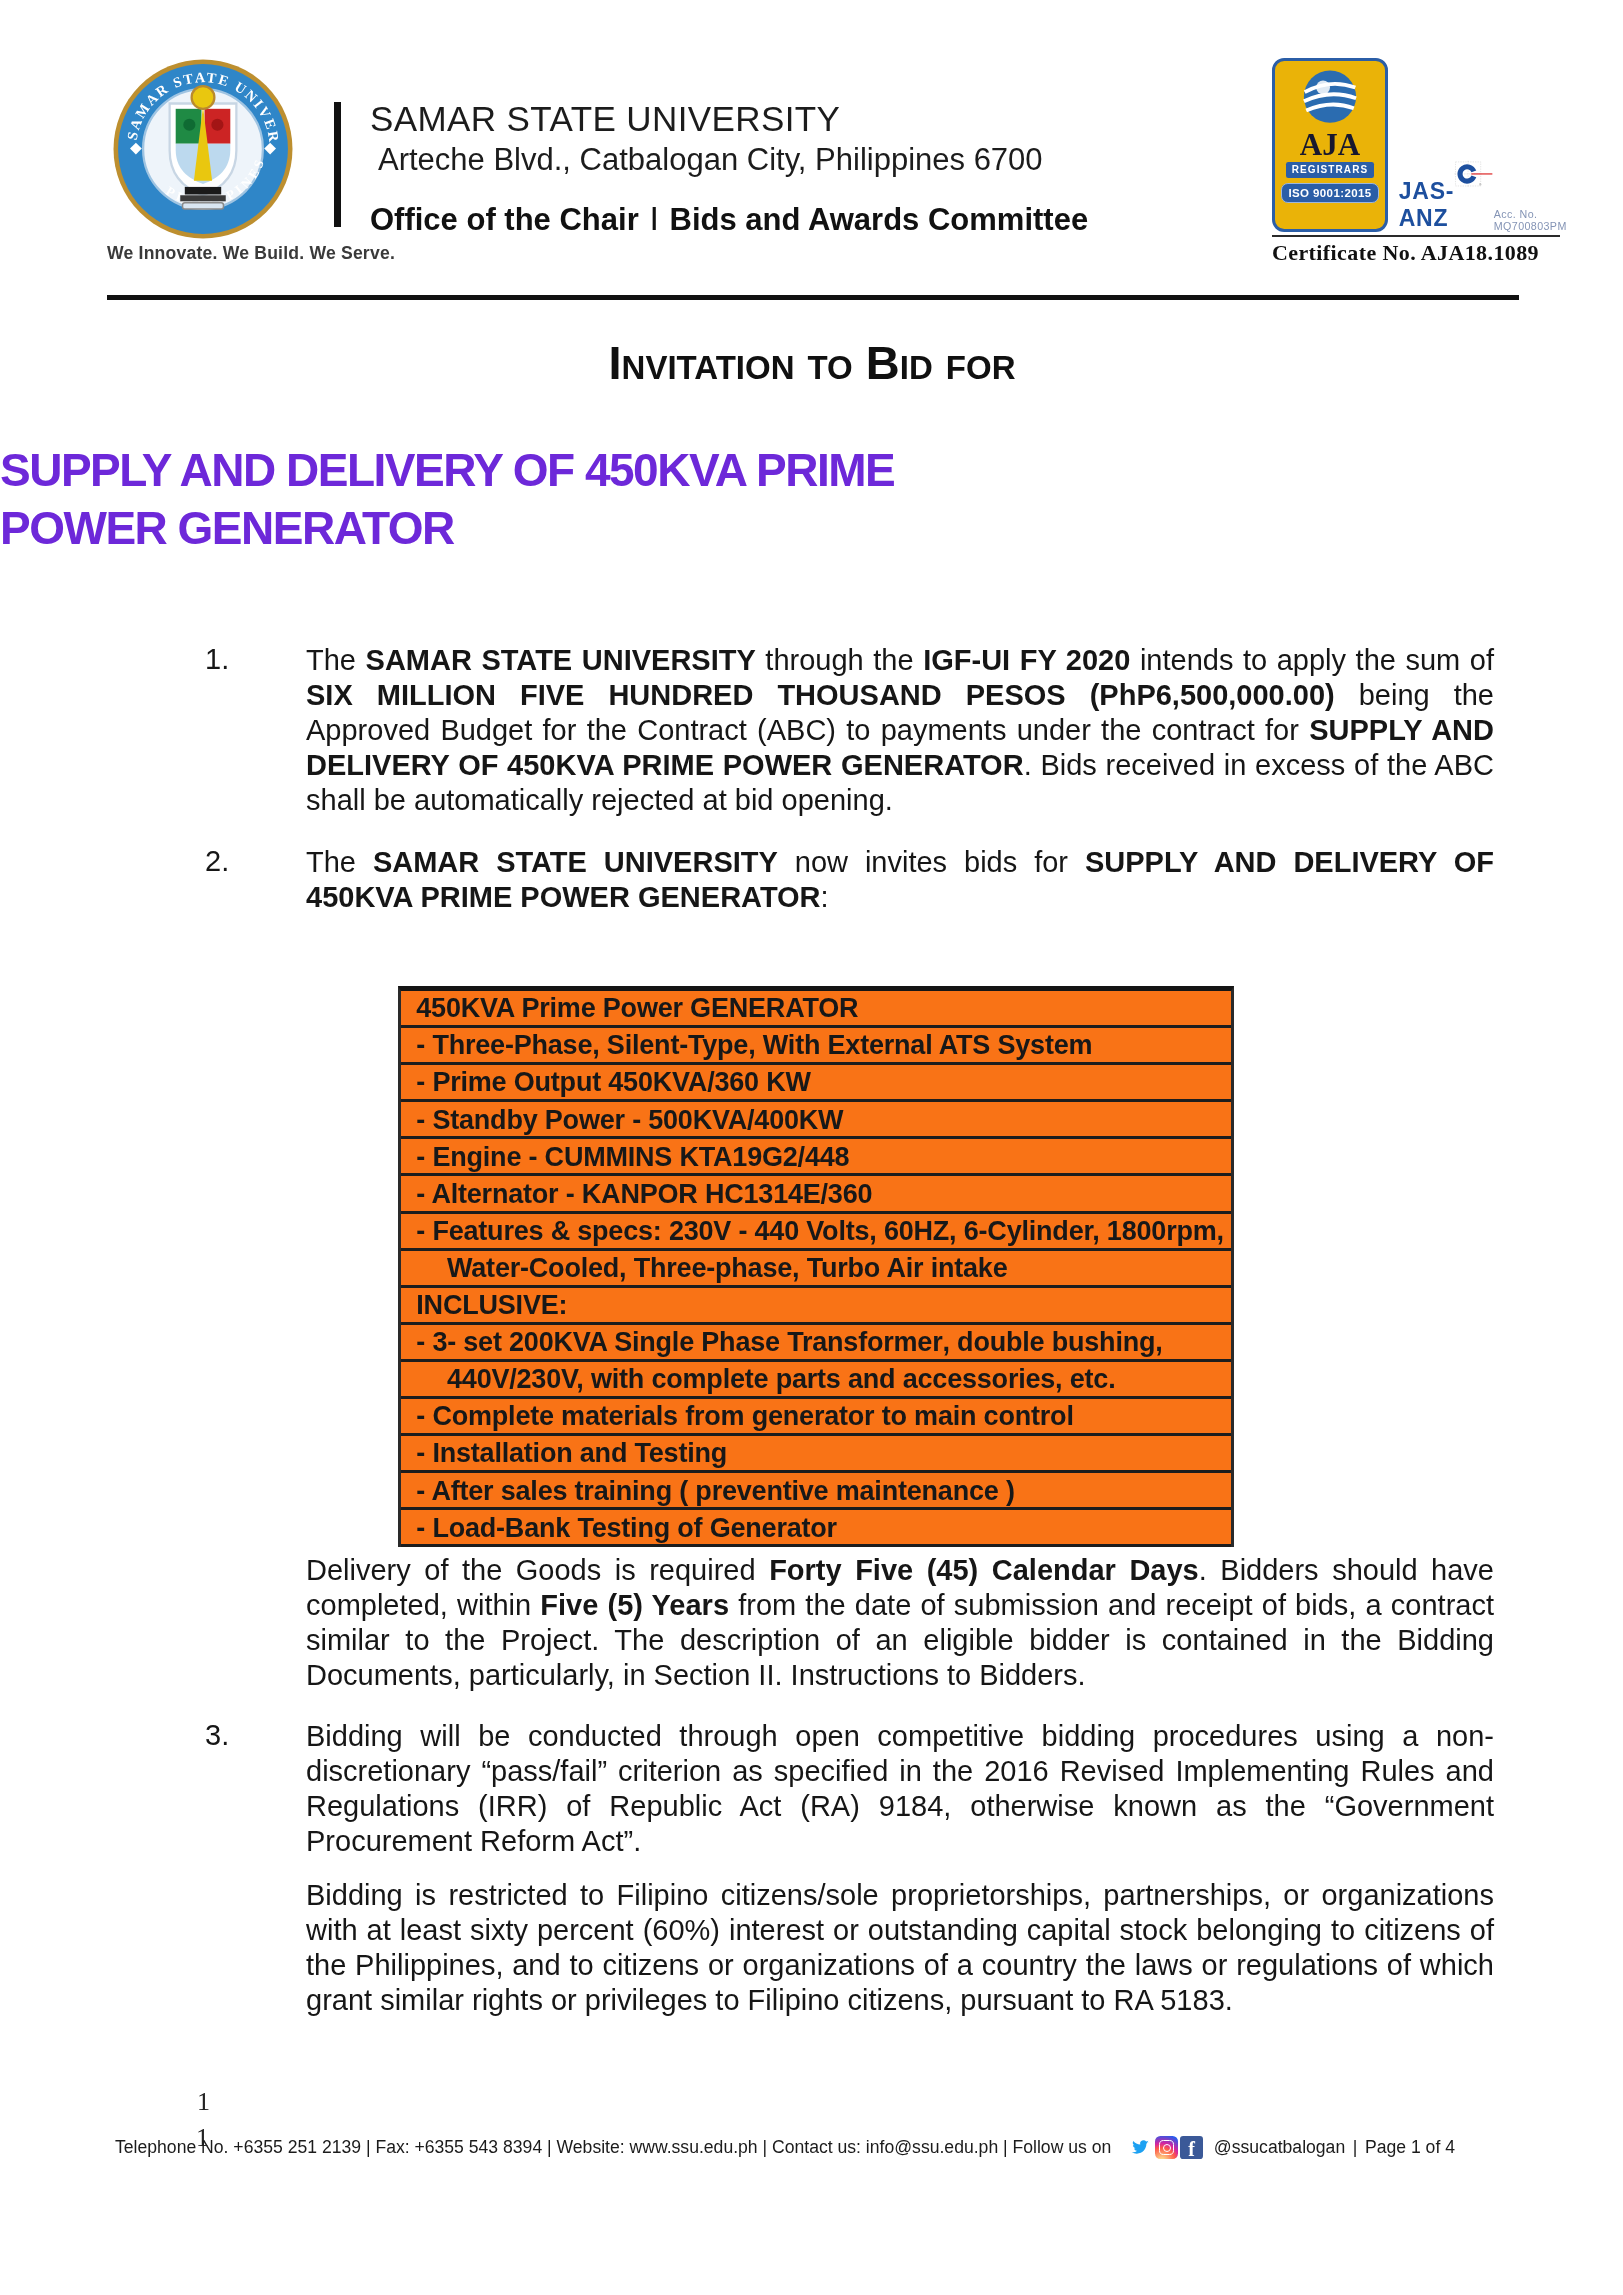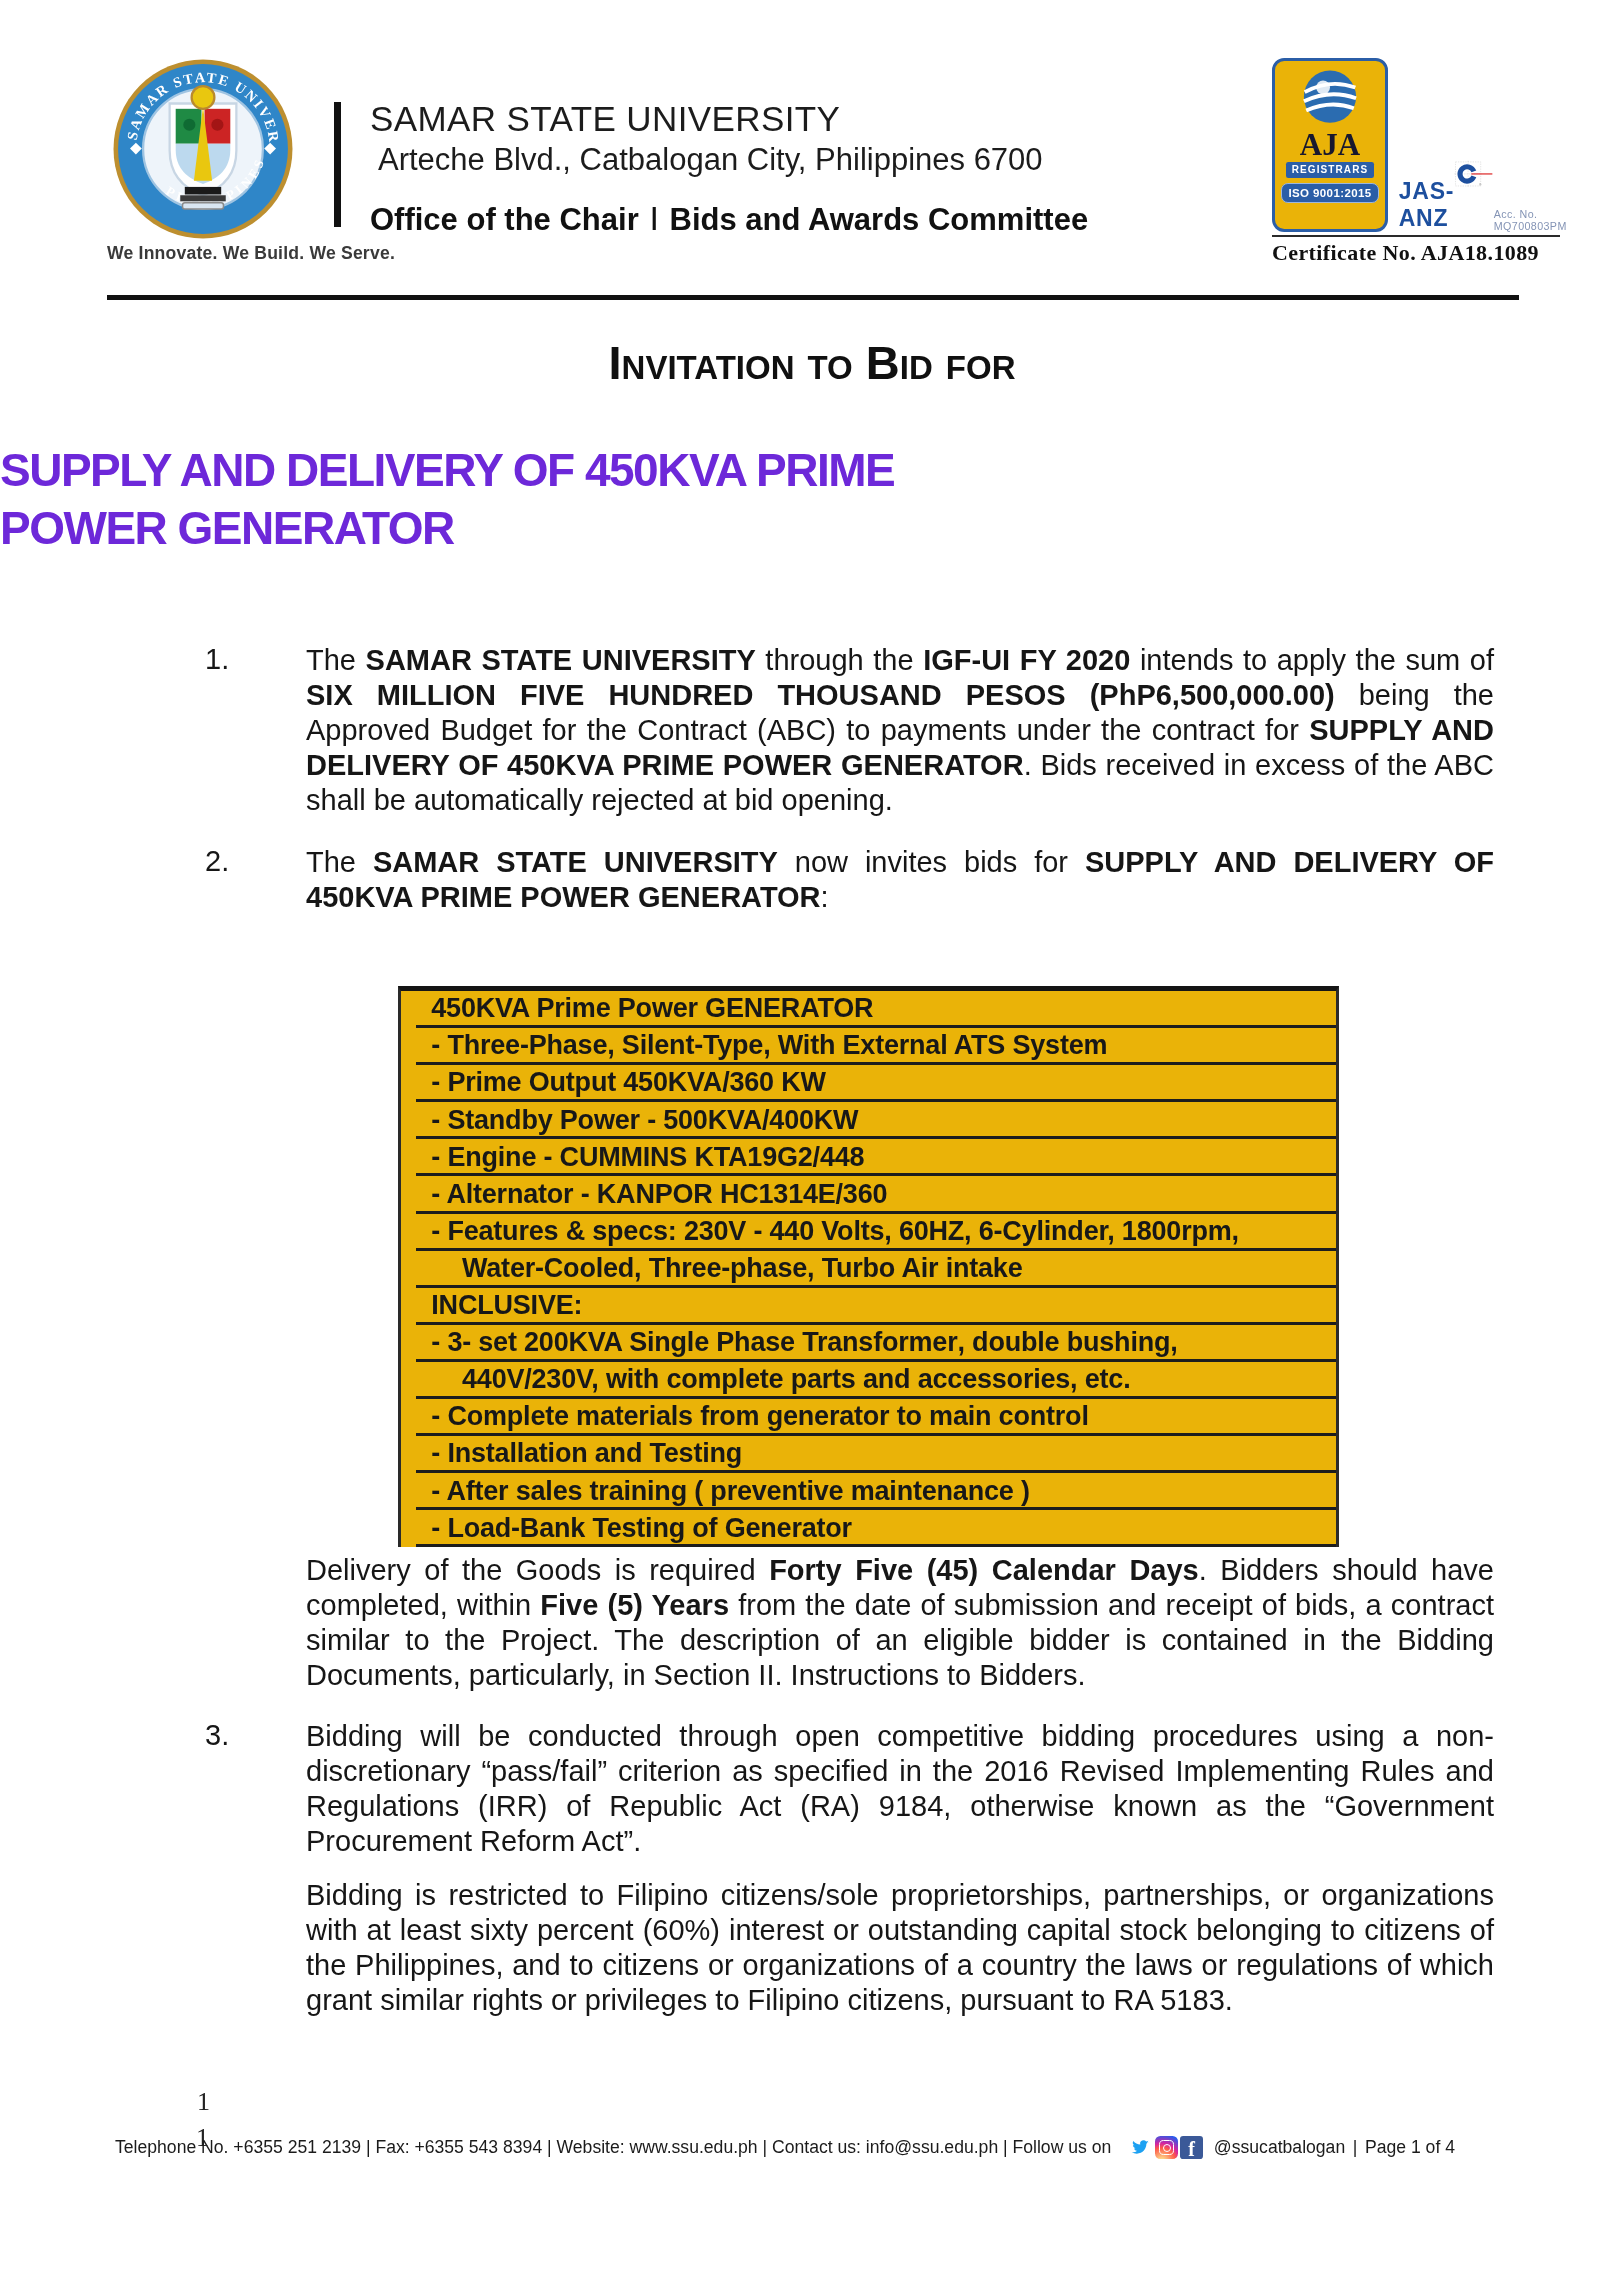--- a/index.html
+++ b/index.html
@@ -47,24 +47,23 @@
   .num { position:absolute; left:205px; font-size:29px; color:#161616; }
   .para { position:absolute; left:306px; width:1188px; font-size:29px; line-height:35px; text-align:justify; color:#161616; }
   .b { font-weight:700; }
   .n1 { top:643px; } .p1 { top:643px; }
   .n2 { top:845px; } .p2 { top:845px; }
   .pdel { top:1553px; }
   .n3 { top:1719px; } .p3a { top:1719px; } .p3b { top:1878px; }
 
   
   .spec-table {
-    position:absolute; left:398px; top:986px; width:941px;
+    position:absolute; left:398px; top:986px; width:836px;
     border-top:5.4px solid #151515; border-left:3.1px solid #2a2a2a; border-right:3.1px solid #2a2a2a;
-    background:#eab308;
-    padding-left:15px;
+    background:#f97316;
   }
   .t-line {
     border-bottom:3.1px solid #1d1d1d; font-size:27px; font-weight:600; line-height:31px;
     padding:2.3px 6.1px 0.8px 15.3px; white-space:nowrap; overflow:hidden; color:#181818;
     letter-spacing:-0.2px;
   }
   .t-line.cont { padding-left:46px; }
   .t-line.th { font-weight:700; }
   .t-line .b { font-weight:700; }
 

